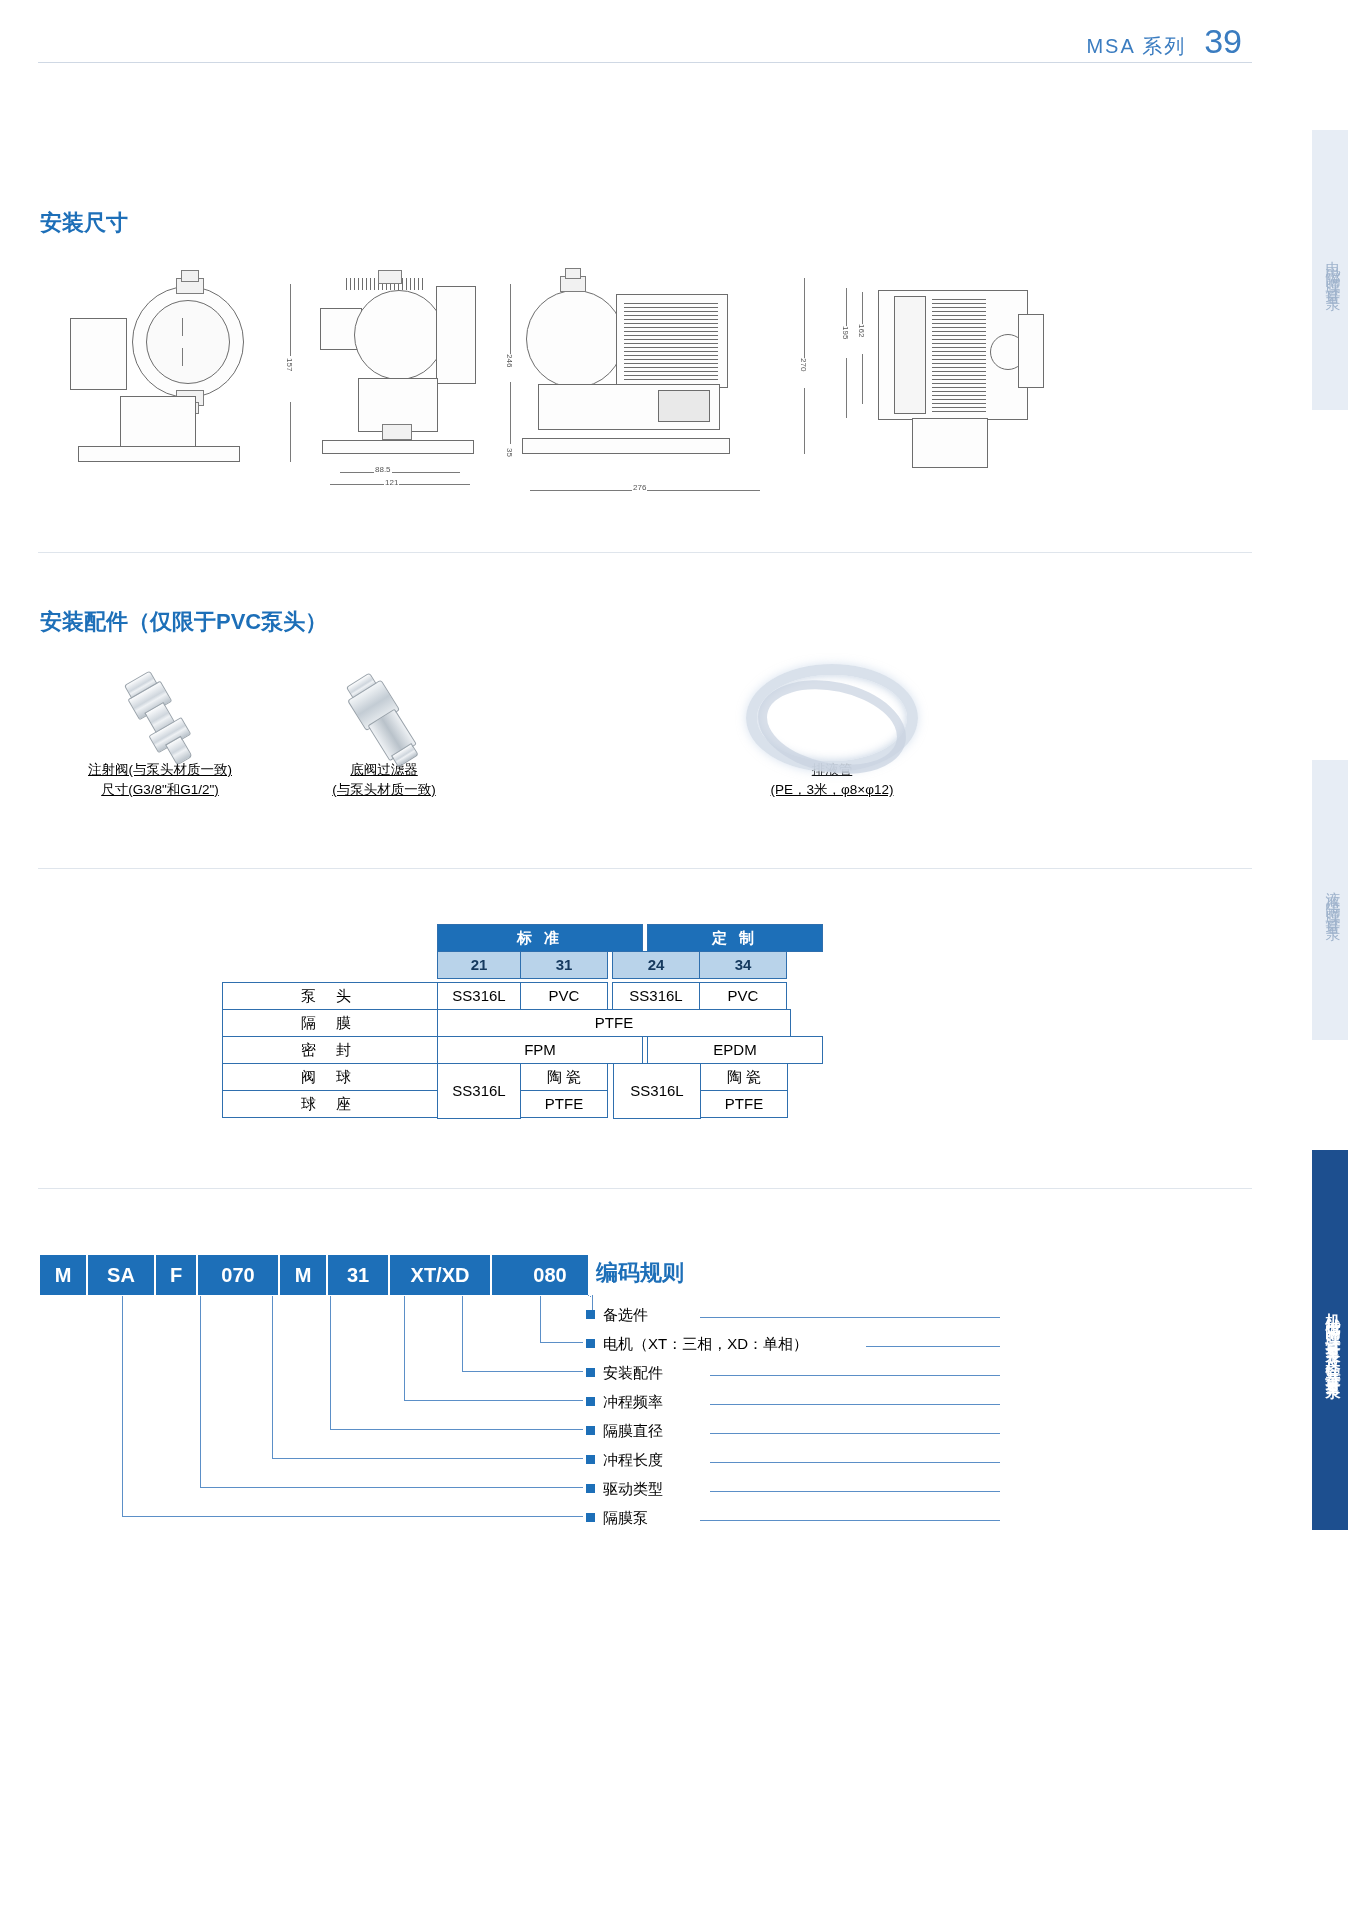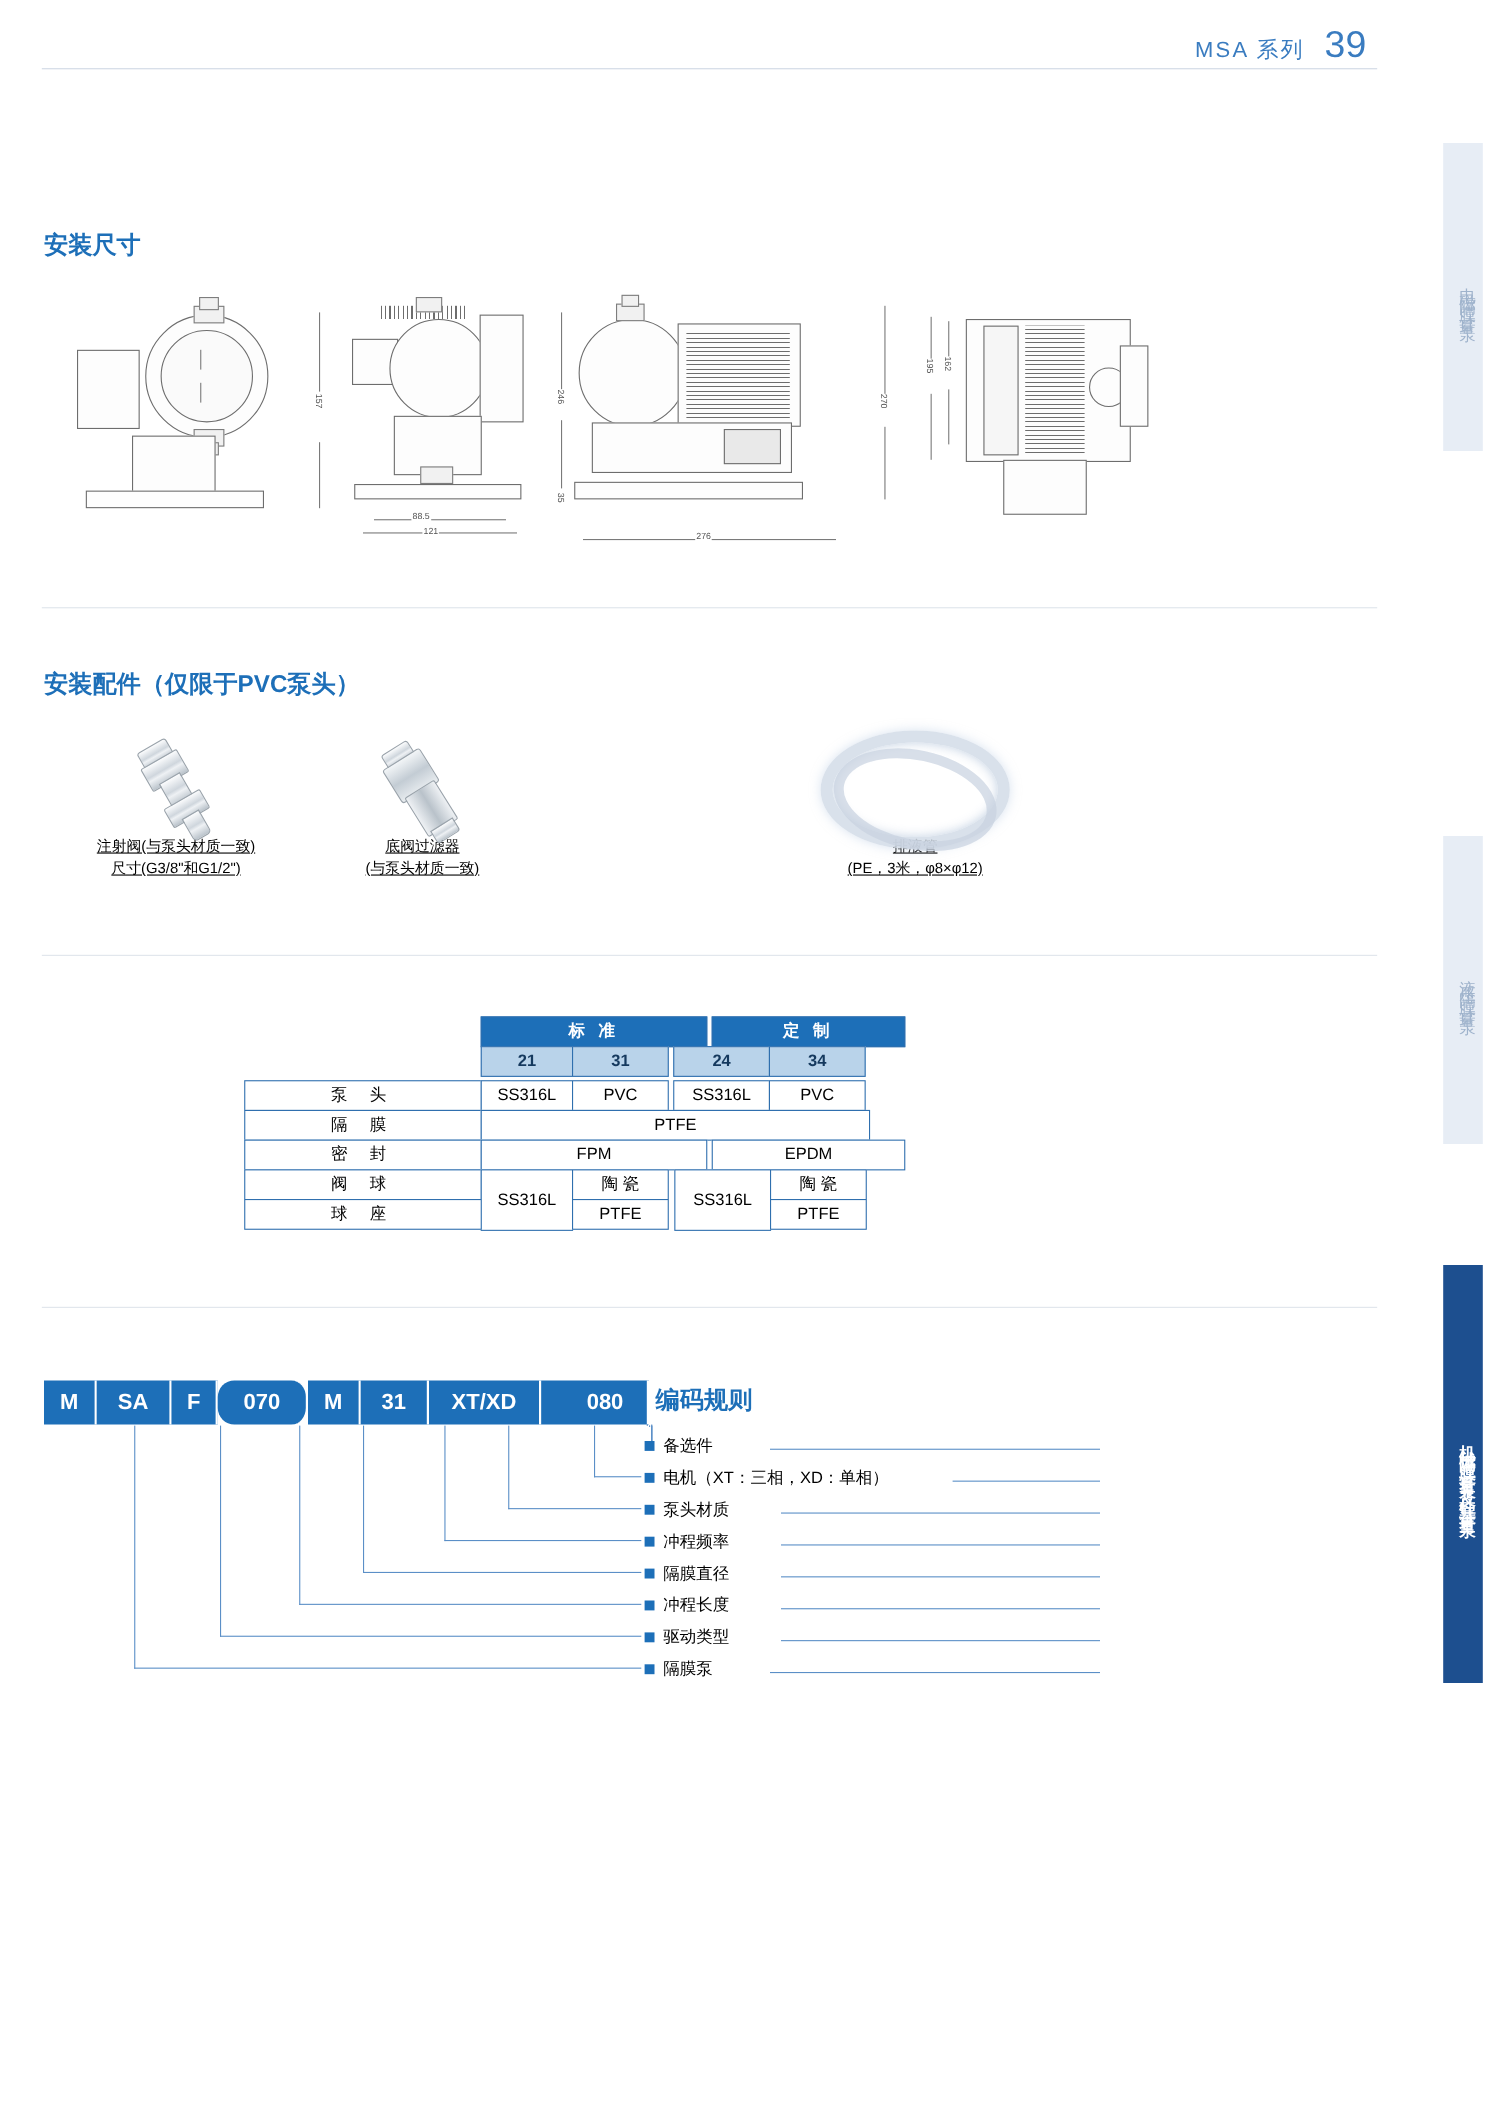--- a/index.html
+++ b/index.html
@@ -290,21 +290,21 @@
 
 </div>
 
 <div class="hr" id="hr3"></div>
 
 <div class="code-wrap">
   <div class="code-boxes">
     <div class="cb" style="width:46px;">M</div>
     <div class="cb" style="width:66px;">SA</div>
     <div class="cb" style="width:40px;">F</div>
-    <div class="cb" style="width:80px;border-radius:15px;">070</div>
+    <div class="cb" style="width:80px;">070</div>
     <div class="cb" style="width:46px;">M</div>
     <div class="cb" style="width:60px;">31</div>
     <div class="cb" style="width:100px;">XT/XD</div>
     <div class="cb" style="width:76px;padding-left:20px;">080</div>
   </div>
 </div>
 
 <div class="code-title">编码规则</div>
 
 <div class="conn" style="left:588px;top:1295px;width:0px;height:0px;"></div>
@@ -327,21 +327,21 @@
   <div class="leg-item">
       <span class="leg-sq"></span>
       <span>备选件</span>
     </div>
   <div class="leg-item">
       <span class="leg-sq"></span>
       <span>电机（XT：三相，XD：单相）</span>
     </div>
   <div class="leg-item">
       <span class="leg-sq"></span>
-      <span>泵头材质</span>
+      <span>安装配件</span>
     </div>
   <div class="leg-item">
       <span class="leg-sq"></span>
       <span>冲程频率</span>
     </div>
   <div class="leg-item">
       <span class="leg-sq"></span>
       <span>隔膜直径</span>
     </div>
   <div class="leg-item">

